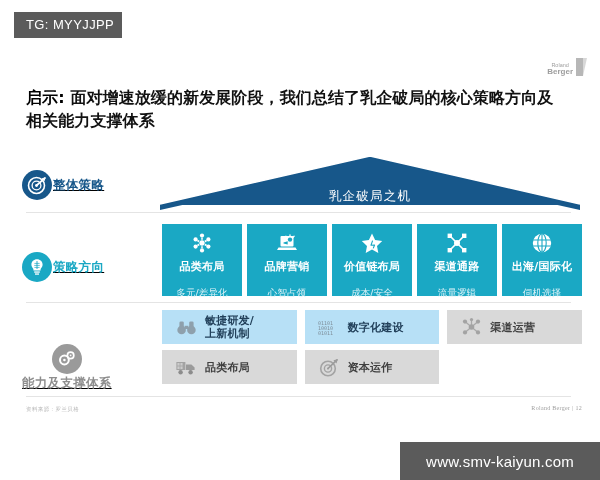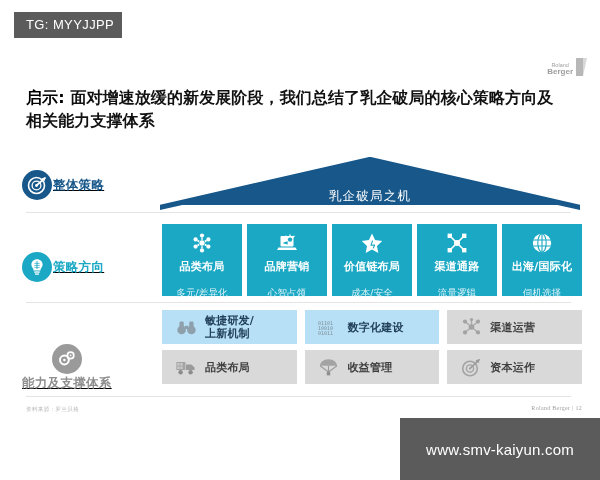--- a/index.html
+++ b/index.html
@@ -13,21 +13,21 @@
   #tg-watermark{
     position:absolute;left:14px;top:12px;
     background:#5b5b5b;color:#fff;
     font-size:13px;letter-spacing:.4px;
     padding:5px 8px 6px 12px;
     font-family:"Liberation Sans",sans-serif;
     z-index:40;
   }
   #site-watermark{
     position:absolute;right:0;bottom:0;
-    width:200px;height:62px;
+    width:200px;height:38px;
     background:#5b5b5b;color:#fff;
     display:flex;align-items:center;justify-content:center;
     font-size:15px;letter-spacing:.2px;
     font-family:"Liberation Sans",sans-serif;
     z-index:40;
   }
   
   #slide{
     position:absolute;left:0;top:44px;
     width:600px;height:382px;
@@ -367,32 +367,20 @@
               <rect x="5.4" y="7.4" width="2.2" height="2.6"></rect>
           </g>
           <path d="M11 5.6 h5.4 l3.2 3 v2.4 H11 z" fill="#9b9b9b"></path>
           <circle cx="5.6" cy="13.2" r="2.2" fill="#8c8c8c"></circle>
           <circle cx="15.6" cy="13.2" r="2.2" fill="#8c8c8c"></circle>
         </svg>
       </span>
       <span class="cap-text">品类布局</span>
     </div>
 
-    <div class="cap">
-      <span class="cap-icon">
-        <svg width="19" height="18" viewBox="0 0 19 18">
-          <path d="M9.5 1.2 C4.4 1.2 1 4.4 1 7.8 h17 C18 4.4 14.6 1.2 9.5 1.2 z" fill="#a3a3a3"></path>
-          <g stroke="#9b9b9b" stroke-width="1.1" fill="none">
-            <path d="M1 7.8 L9.5 14 M18 7.8 L9.5 14 M9.5 7.8 L9.5 14"></path>
-          </g>
-          <rect x="7.8" y="13.8" width="3.4" height="3.6" fill="#8f8f8f"></rect>
-        </svg>
-      </span>
-      <span class="cap-text">收益管理</span>
-    </div>
 
     <div class="cap">
       <span class="cap-icon">
         <svg width="20" height="19" viewBox="0 0 20 19">
           <circle cx="9" cy="10.5" r="7.3" fill="none" stroke="#a3a3a3" stroke-width="1.6"></circle>
           <circle cx="9" cy="10.5" r="3.6" fill="none" stroke="#a3a3a3" stroke-width="1.4"></circle>
           <circle cx="9" cy="10.5" r="1" fill="#a3a3a3"></circle>
           <path d="M9 10.5 L18 1.8" stroke="#9b9b9b" stroke-width="1.7" stroke-linecap="round"></path>
           <path d="M14.4 2.2 L18.6 1.2 L17.6 5.4 Z" fill="#9b9b9b"></path>
         </svg>

